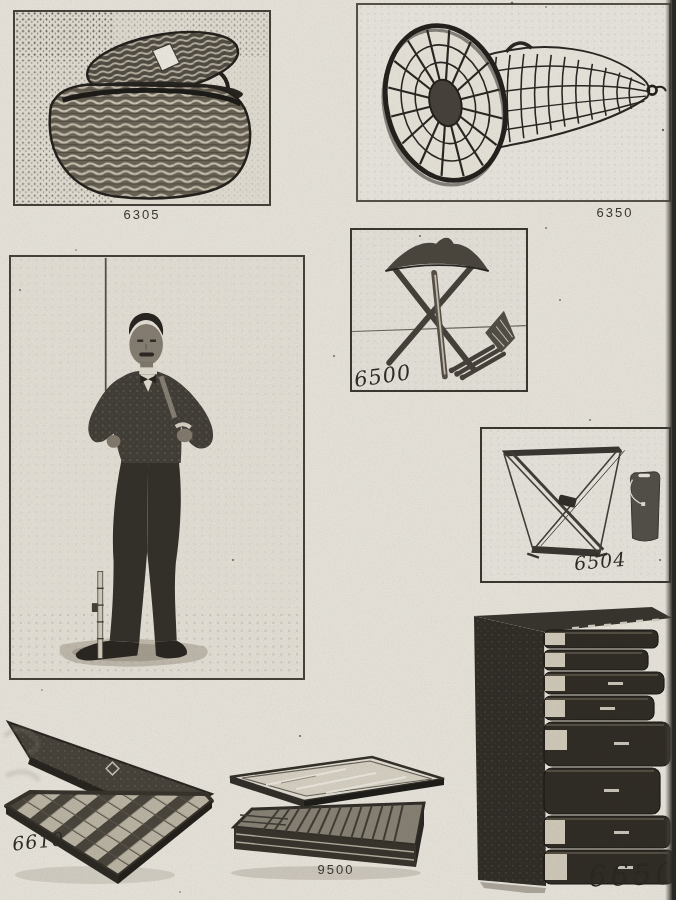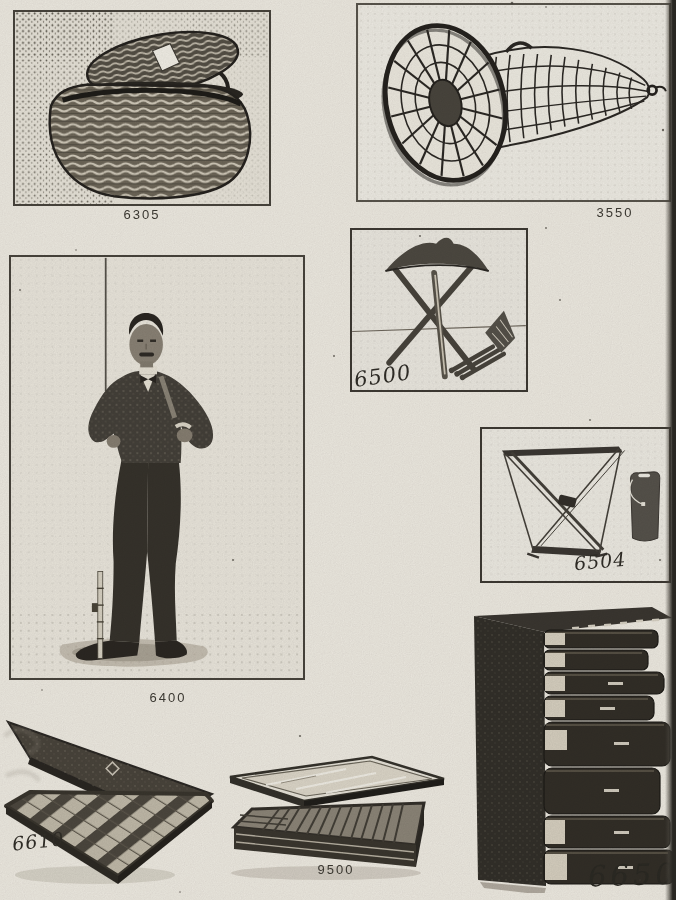--- a/index.html
+++ b/index.html
@@ -123,21 +123,21 @@
             <line x1="14.8" y1="-9.2" x2="52.7" y2="-29.5"></line>
         </g>
         <ellipse rx="30" ry="42" fill="none" stroke="#2c2925" stroke-width="1.6"></ellipse>
         <ellipse rx="44" ry="60" fill="none" stroke="#2c2925" stroke-width="1.6"></ellipse>
         <ellipse rx="16" ry="24" fill="#4a463e" stroke="#26231f" stroke-width="2"></ellipse>
       </g>
       <circle cx="299" cy="87" r="4.5" fill="none" stroke="#26231f" stroke-width="2.8"></circle>
       <path d="M303,84 q8,-2 10,4" stroke="#26231f" stroke-width="2" fill="none"></path>
     </svg>
   </figure>
-  <span class="label-printed l6350">3550</span>
+  <span class="label-printed l6350">6350</span>
 
   <figure class="photo f6400">
     <svg viewBox="0 0 296 425">
       <defs>
         <pattern id="m-mottle" width="7" height="7" patternUnits="userSpaceOnUse">
           <circle cx="2" cy="2" r="1.1" fill="#978f7f"></circle>
             <circle cx="5" cy="5" r="0.8" fill="#7d7668"></circle>
         </pattern>
         <pattern id="m-dots" width="8" height="8" patternUnits="userSpaceOnUse">
           <circle cx="2" cy="2" r="0.7" fill="#7a7467"></circle>
@@ -183,21 +183,20 @@
 
       <ellipse cx="137" cy="88" rx="17" ry="21" fill="#8b8376"></ellipse>
       <path d="M120,78 C118,64 127,56 137,56 C148,56 156,65 154,79 C149,67 143,63 137,63 C130,63 124,68 120,78 Z" fill="#2b2722"></path>
       <line x1="128" y1="84" x2="134" y2="84" stroke="#332f29" stroke-width="2.5"></line>
       <line x1="141" y1="84" x2="147" y2="84" stroke="#332f29" stroke-width="2.5"></line>
       <line x1="137" y1="87" x2="137" y2="93" stroke="#6e675c" stroke-width="1.5"></line>
       <rect x="130" y="96" width="15" height="4" rx="2" fill="#2f2b26"></rect>
       <rect x="131" y="105" width="13" height="6" fill="#847d70"></rect>
     </svg>
   </figure>
-  <span class="label-printed l6400">6400</span>
 
   <figure class="photo f6500">
     <svg viewBox="0 0 178 164">
       <rect width="178" height="164" fill="#edeae2"></rect>
       <rect width="178" height="164" fill="url(#t-dots)" opacity="0.2"></rect>
       <line x1="0" y1="104" x2="178" y2="98" stroke="#6e675c" stroke-width="1.2"></line>
       <g stroke="#49453d" stroke-linecap="round">
         <line x1="44" y1="40" x2="124" y2="142" stroke-width="6"></line>
         <line x1="122" y1="38" x2="38" y2="136" stroke-width="6"></line>
         <line x1="84" y1="44" x2="95" y2="150" stroke-width="6" stroke="#5a554b"></line>

